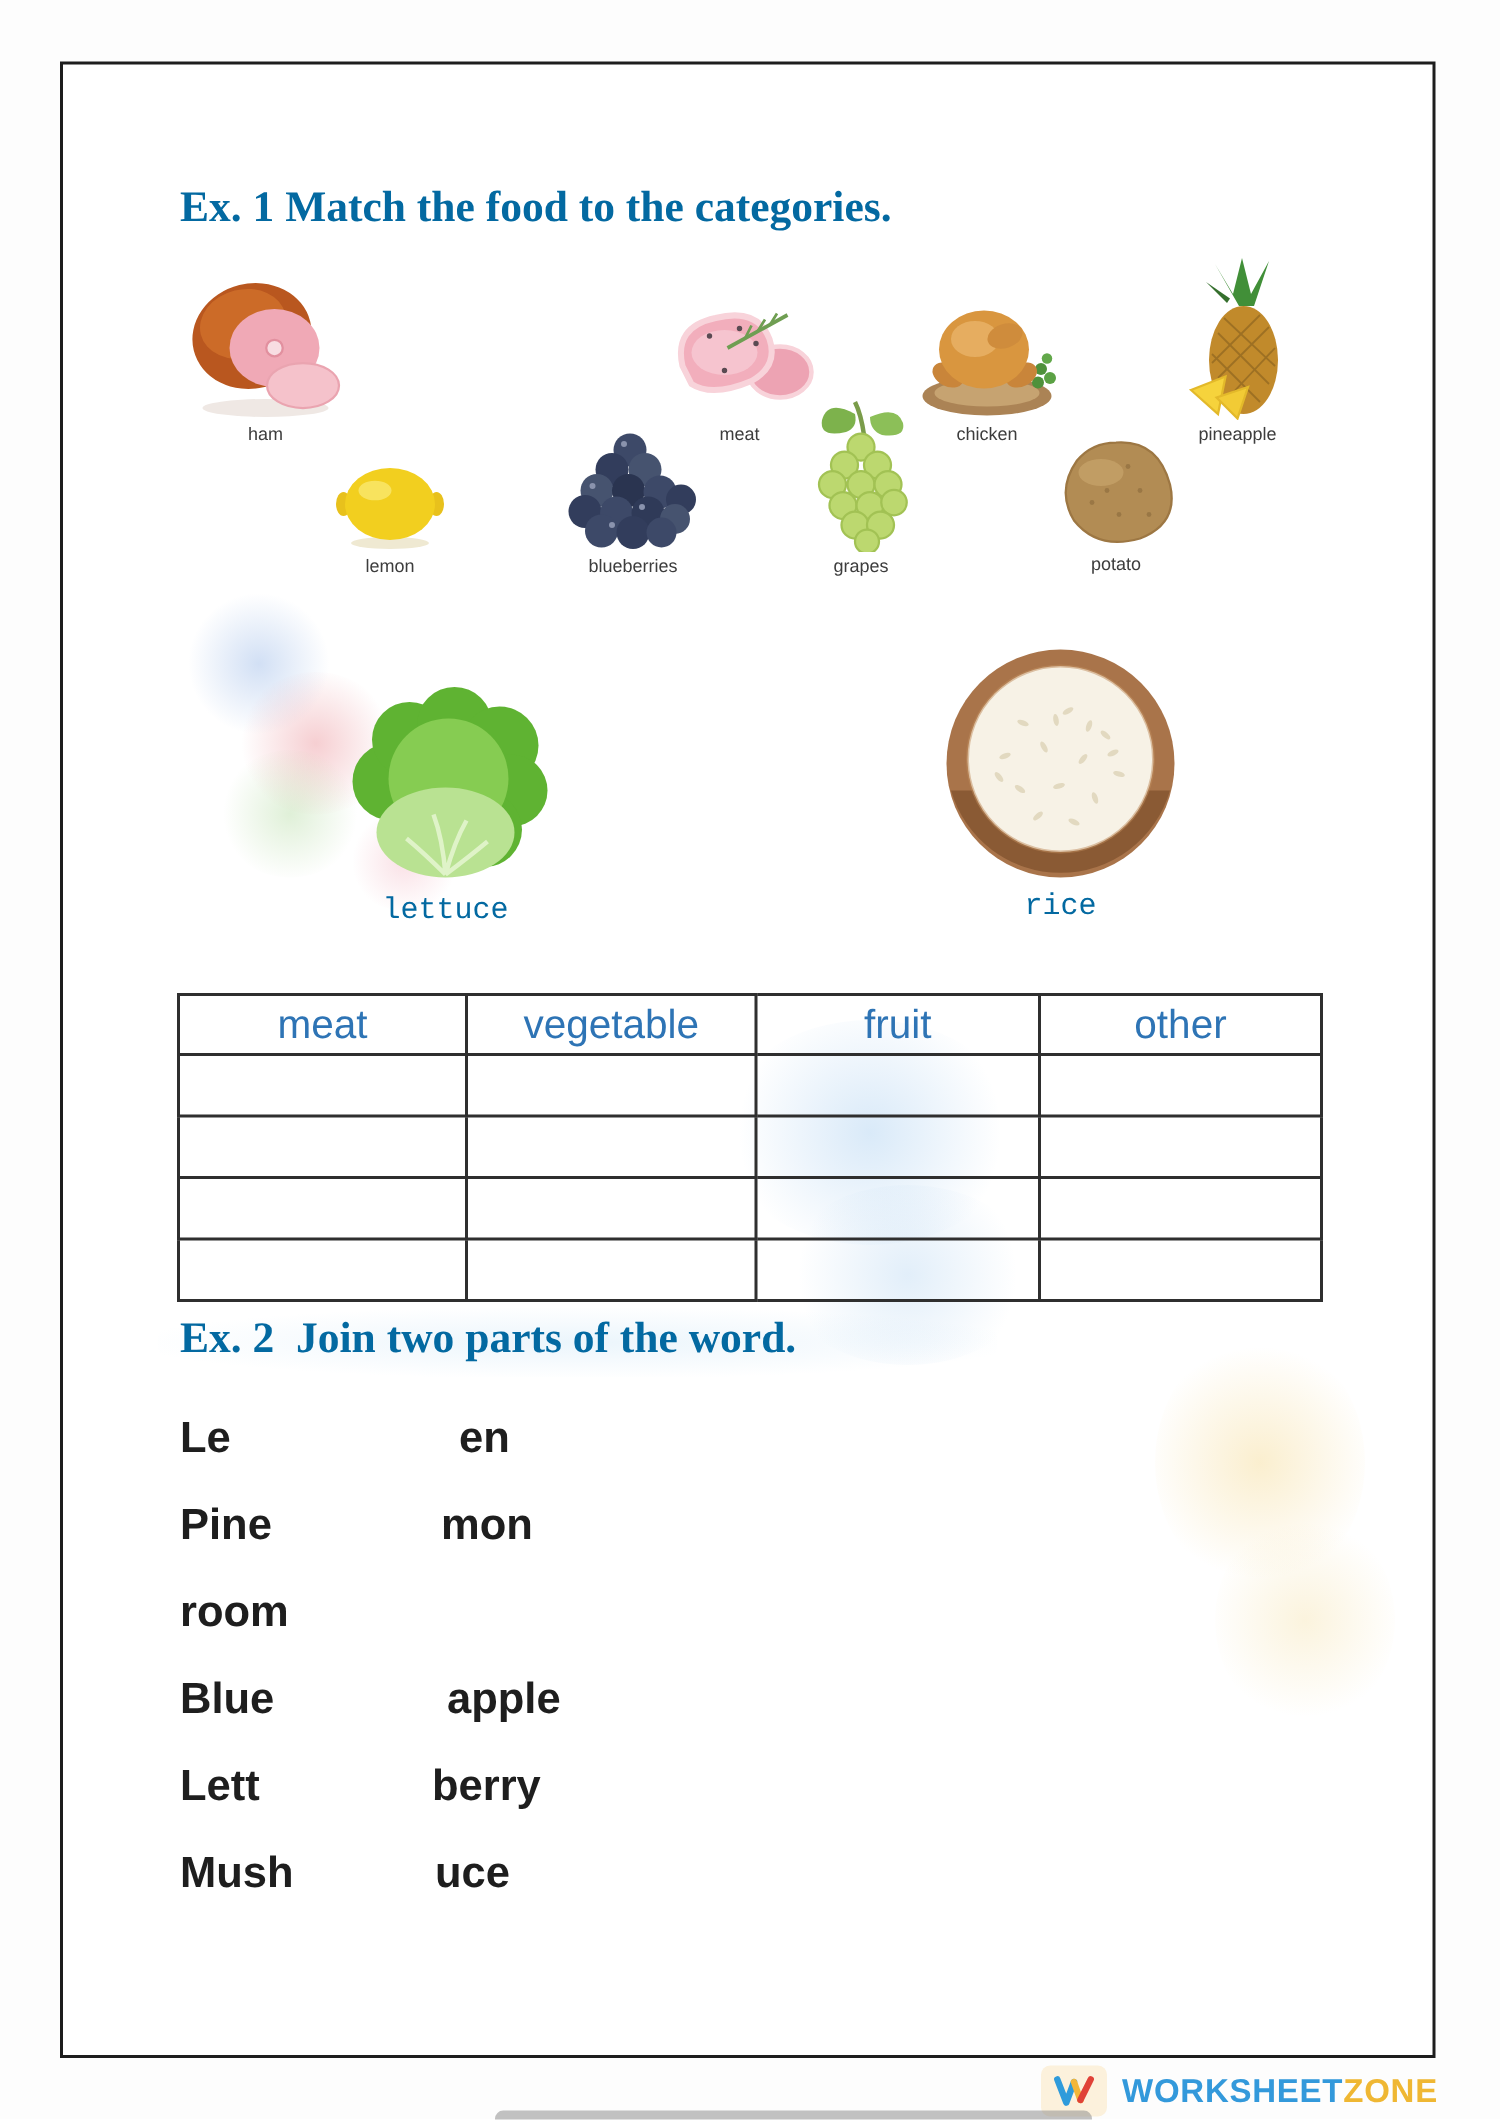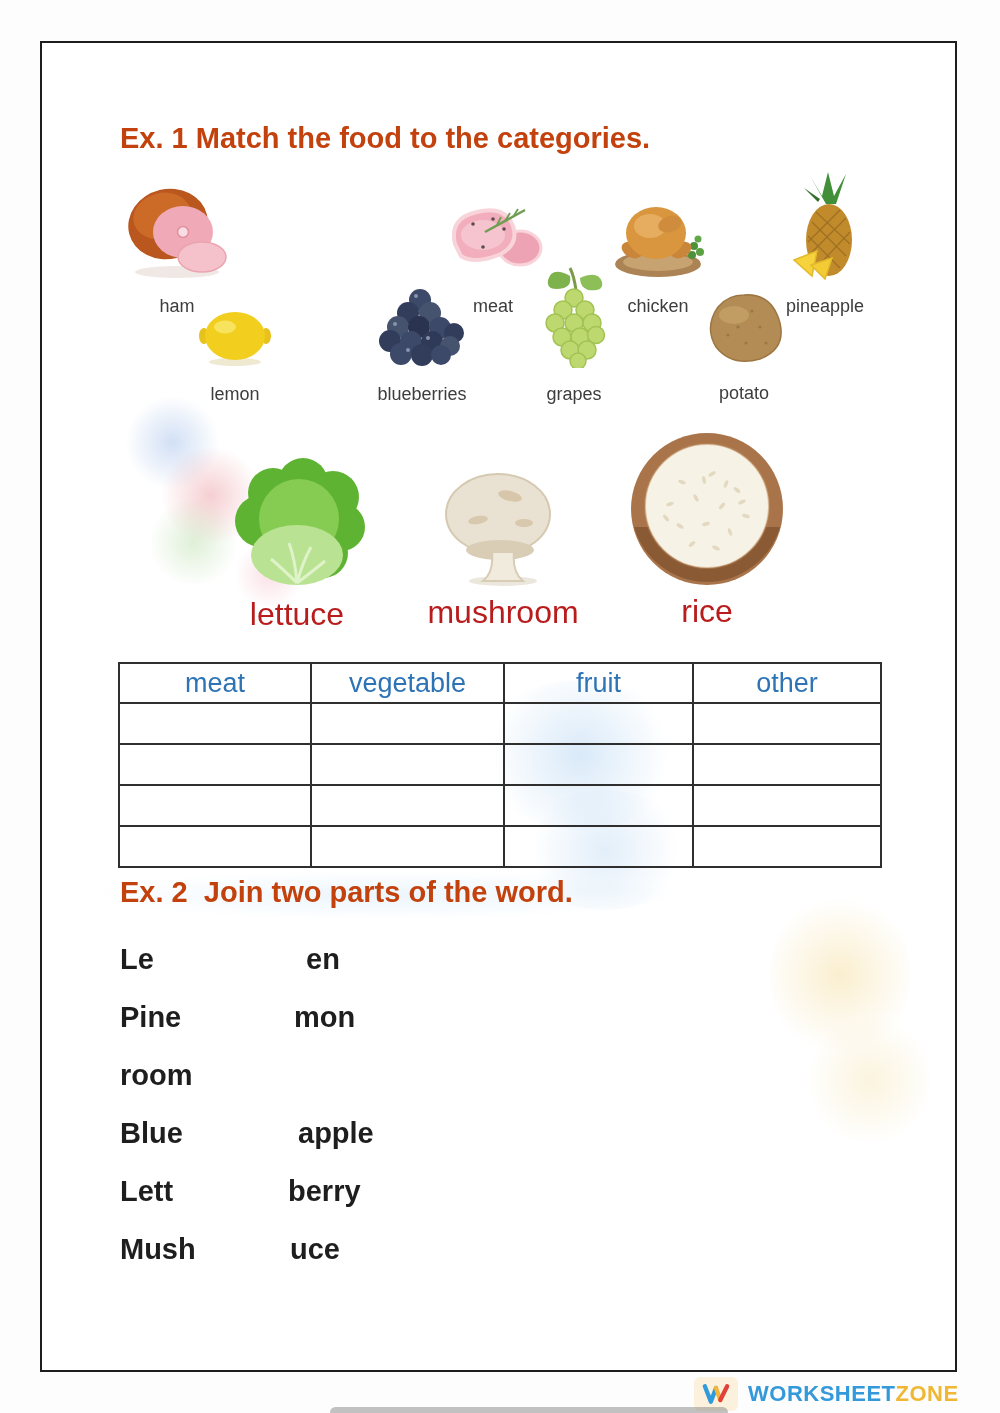--- a/index.html
+++ b/index.html
@@ -14,27 +14,27 @@
   .b1{left:125px;top:395px;width:95px;height:95px;border-radius:50%;background:radial-gradient(circle,rgba(125,165,225,.35),rgba(125,165,225,0) 70%);}
   .b2{left:158px;top:448px;width:105px;height:95px;border-radius:50%;background:radial-gradient(circle,rgba(225,95,105,.30),rgba(225,95,105,0) 70%);}
   .b3{left:146px;top:500px;width:95px;height:85px;border-radius:50%;background:radial-gradient(circle,rgba(150,205,125,.30),rgba(150,205,125,0) 70%);}
   .b4{left:232px;top:542px;width:75px;height:65px;border-radius:50%;background:radial-gradient(circle,rgba(235,135,155,.25),rgba(235,135,155,0) 70%);}
   .b5{left:480px;top:680px;width:200px;height:150px;border-radius:50%;background:radial-gradient(circle,rgba(140,190,235,.33),rgba(140,190,235,0) 70%);}
   .b6{left:520px;top:790px;width:170px;height:120px;border-radius:50%;background:radial-gradient(circle,rgba(150,195,235,.28),rgba(150,195,235,0) 70%);}
   .b7{left:770px;top:890px;width:140px;height:170px;border-radius:50%;background:radial-gradient(circle,rgba(240,200,95,.30),rgba(240,200,95,0) 70%);}
   .b8{left:810px;top:1010px;width:120px;height:140px;border-radius:50%;background:radial-gradient(circle,rgba(240,210,125,.26),rgba(240,210,125,0) 70%);}
   .b9{left:105px;top:872px;width:560px;height:46px;border-radius:24px;background:radial-gradient(ellipse,rgba(165,210,240,.22),rgba(165,210,240,0) 75%);}
 
-  .ex-title { position:absolute; color:#c2410c; font-size:29px; white-space:pre-wrap; }
+  .ex-title { position:absolute; color:#0369a1; font-size:29px; white-space:pre-wrap;font-family:Liberation Serif, serif; }
   #ex1-title { left:120px; top:122px; }
   #ex2-title { left:120px; top:876px; }
 
   figure.food { position:absolute; display:flex; flex-direction:column; align-items:center; }
-  figure.food figcaption { color:#3d3d3d; font-size:18px; margin-top:16px; white-space:nowrap; }
-  figure.food.big figcaption { font-size:32px; margin-top:6px; color:#b91c1c; }
+  figure.food figcaption { color:#3d3d3d; font-size:12px; margin-top:2px; white-space:nowrap; }
+  figure.food.big figcaption { font-size:20px; margin-top:6px; color:#0369a1;font-family:Liberation Mono, monospace; }
 
   table.cat { position:absolute; left:118px; top:662px; width:762px; border-collapse:collapse;
     table-layout:fixed; background:transparent; }
   table.cat th { height:40px; color:#2E74B5; font-size:27px; font-weight:normal; text-align:center;
     border:2px solid #2f2f2f; }
   table.cat td { height:41px; border:2px solid #2f2f2f; border-top-width:1.6px; }
 
   .pairs { position:absolute; left:120px; top:930px; }
   .pair-row { display:flex; height:58px; align-items:center; font-size:29px; color:#1e1e1e;font-weight:bold; }
   .pair-left { width:174px; }
@@ -125,21 +125,21 @@
           <line x1="56" y1="46" x2="22" y2="80"></line>
         <line x1="60" y1="60" x2="28" y2="94"></line>
           <line x1="50" y1="38" x2="18" y2="70"></line>
       </g>
       <path d="M4 88 L27 79 L22 104 Z" fill="#f6d33c" stroke="#e3b92a" stroke-width="1.5"></path>
       <path d="M21 93 L42 86 L35 107 Z" fill="#f2cb35" stroke="#e3b92a" stroke-width="1.5"></path>
     </svg>
     <figcaption>pineapple</figcaption>
   </figure>
 
-  <figure class="food" style="left:197px;top:303px;width:76px">
+  <figure class="food" style="left:222px;top:303px;width:76px">
     <svg width="76" height="65" viewBox="0 0 76 65">
       <ellipse cx="38" cy="59" rx="26" ry="4" fill="#efe9d2"></ellipse>
       <ellipse cx="7" cy="33" rx="5" ry="8" fill="#e8c11c"></ellipse>
       <ellipse cx="69" cy="33" rx="5" ry="8" fill="#e8c11c"></ellipse>
       <ellipse cx="38" cy="33" rx="30" ry="24" fill="#f2cf1f"></ellipse>
       <ellipse cx="28" cy="24" rx="11" ry="6.5" fill="#f8e465" opacity=".9"></ellipse>
     </svg>
     <figcaption>lemon</figcaption>
   </figure>
 
@@ -219,32 +219,20 @@
           <circle cx="96" cy="98" r="25"></circle>
         <circle cx="54" cy="100" r="25"></circle>
       </g>
       <circle cx="72" cy="64" r="40" fill="#86cc52"></circle>
       <ellipse cx="70" cy="100" rx="46" ry="30" fill="#b9e292"></ellipse>
       <path d="M70 128 Q68 104 62 88 M70 128 Q76 106 84 92 M70 128 Q56 114 44 104 M70 128 Q86 116 98 106" stroke="#dff3c8" stroke-width="3" fill="none"></path>
     </svg>
     <figcaption>lettuce</figcaption>
   </figure>
 
-  <figure class="food big" style="left:436px;top:468px;width:134px">
-    <svg width="134" height="120" viewBox="0 0 134 120">
-      <ellipse cx="67" cy="113" rx="34" ry="5" fill="#ece7dd"></ellipse>
-      <ellipse cx="62" cy="46" rx="52" ry="40" fill="#e9e1d1" stroke="#d6c9b2" stroke-width="2"></ellipse>
-      <ellipse cx="74" cy="28" rx="12" ry="5" fill="#c8b089" opacity=".55" transform="rotate(14 74 28)"></ellipse>
-      <ellipse cx="42" cy="52" rx="10" ry="4" fill="#c8b089" opacity=".5" transform="rotate(-10 42 52)"></ellipse>
-      <ellipse cx="88" cy="55" rx="9" ry="4" fill="#c8b089" opacity=".5"></ellipse>
-      <ellipse cx="64" cy="82" rx="34" ry="10" fill="#d9cdb6"></ellipse>
-      <path d="M56 84 q2 20 -9 29 h40 q-11 -9 -9 -29 z" fill="#f1ebdd" stroke="#d8ccb4" stroke-width="2"></path>
-    </svg>
-    <figcaption>mushroom</figcaption>
-  </figure>
 
   <figure class="food big" style="left:622px;top:432px;width:170px">
     <svg width="170" height="155" viewBox="0 0 170 155">
       <circle cx="85" cy="77" r="76" fill="#a9744a"></circle>
       <path d="M12 95 a76 76 0 0 0 146 0 z" fill="#8a5a34"></path>
       <circle cx="85" cy="74" r="62" fill="#f7f2e6"></circle>
       <g fill="#e2d9c0">
         <ellipse cx="60" cy="50" rx="4" ry="1.8" transform="rotate(20 60 50)"></ellipse>
         <ellipse cx="90" cy="42" rx="4" ry="1.8" transform="rotate(-30 90 42)"></ellipse>
         <ellipse cx="115" cy="58" rx="4" ry="1.8" transform="rotate(40 115 58)"></ellipse>

